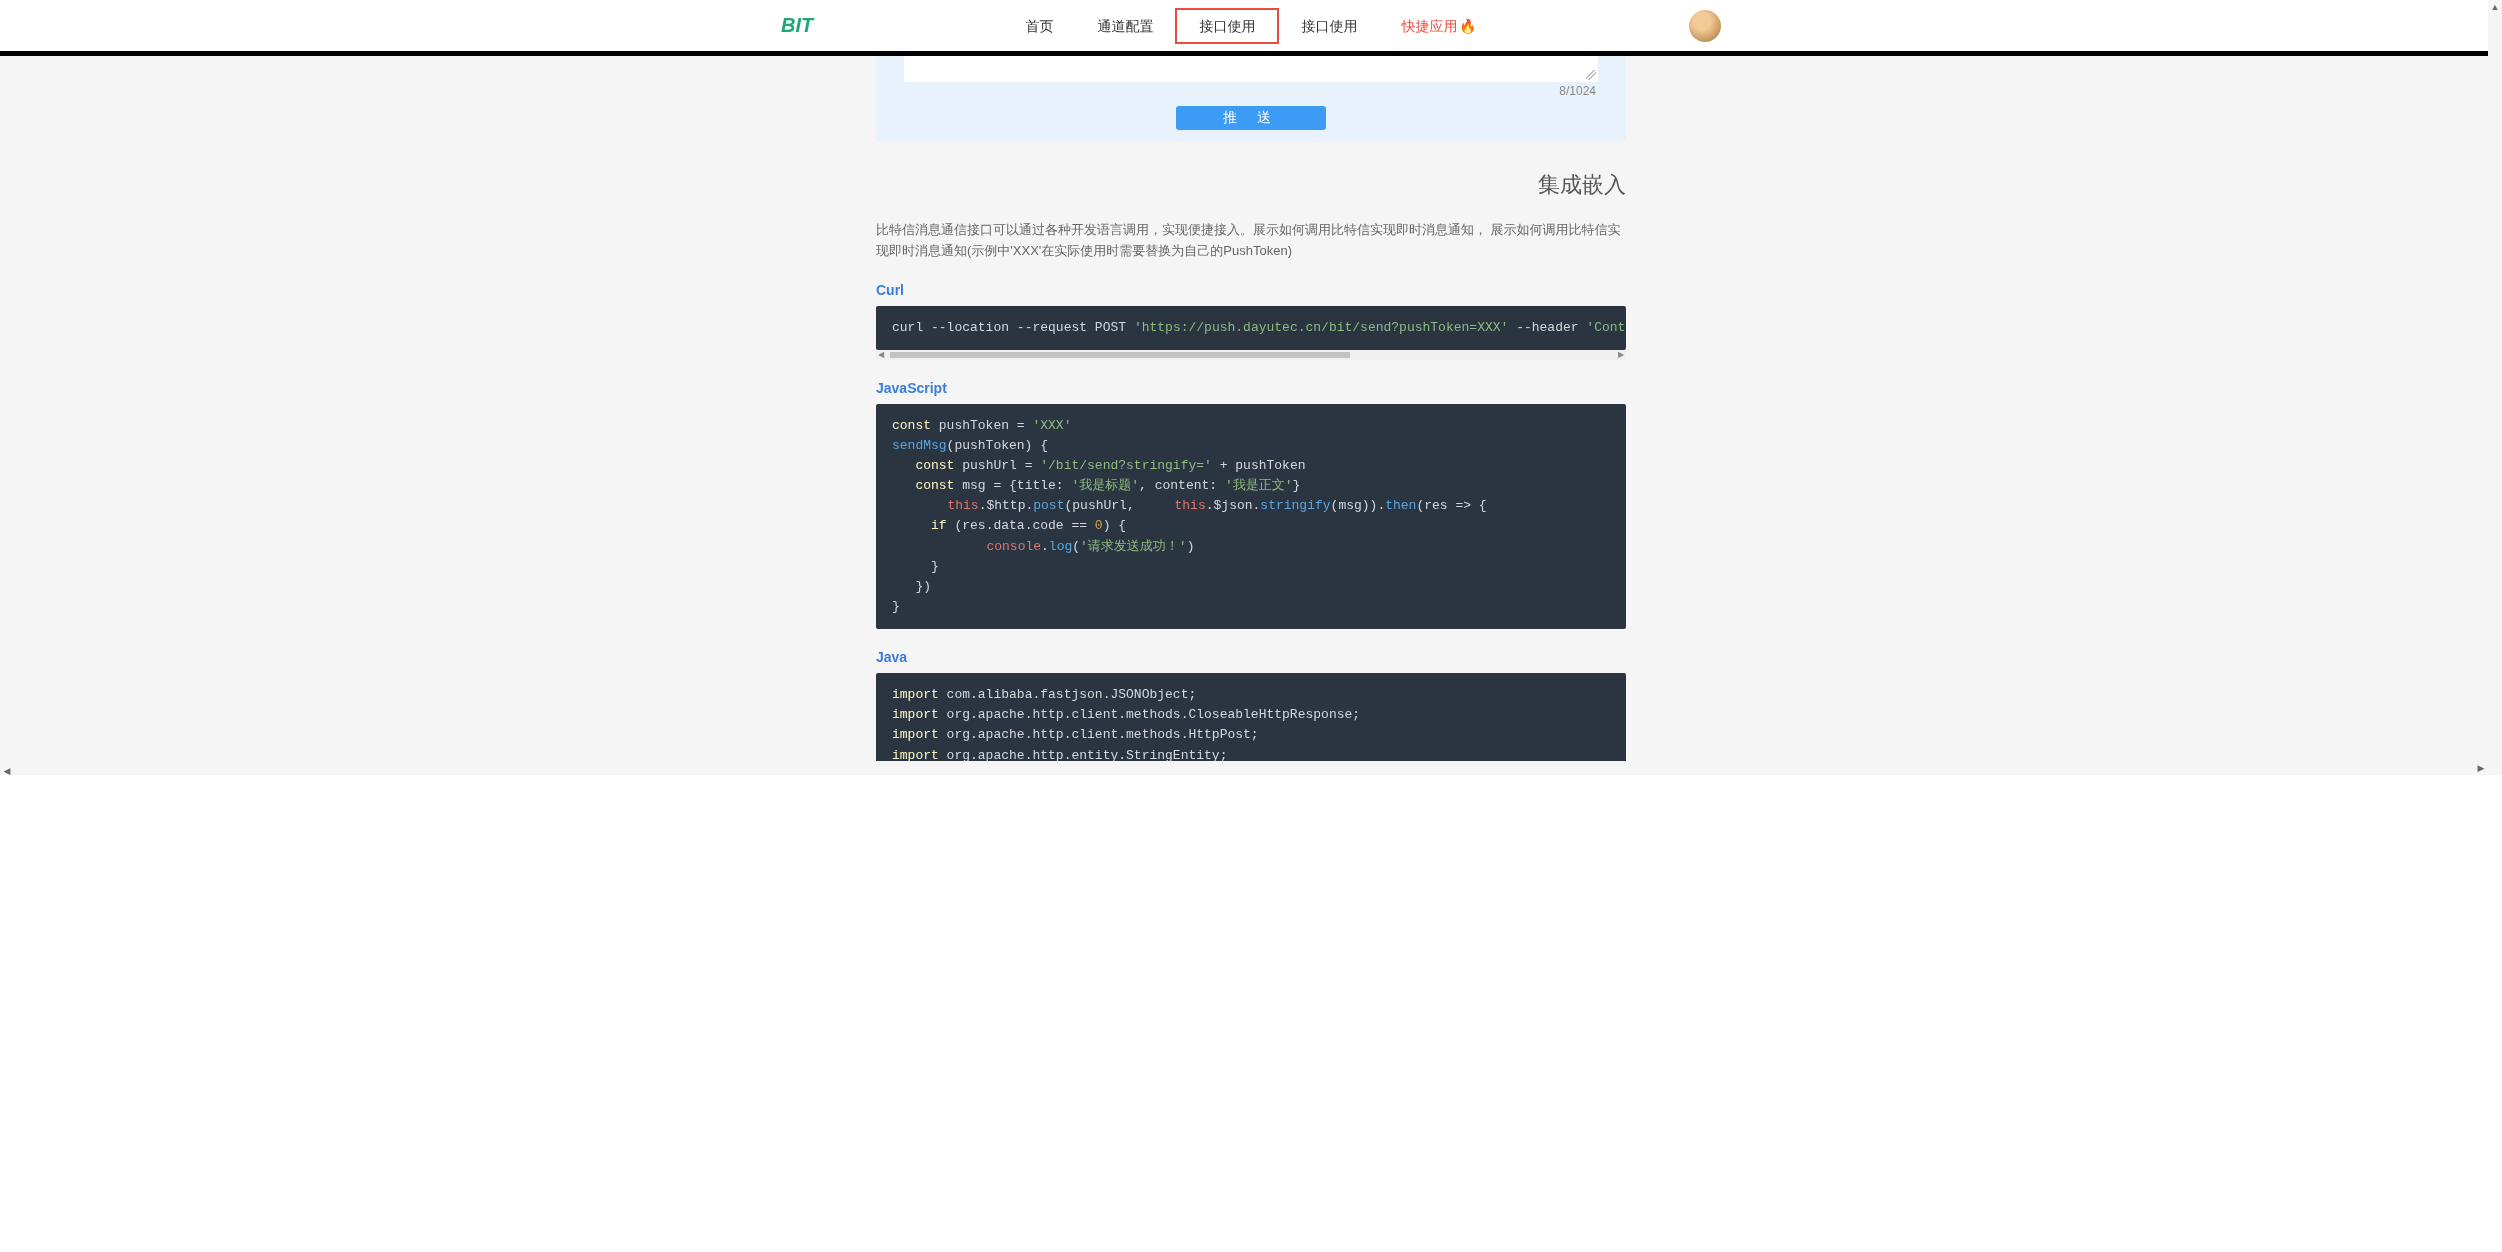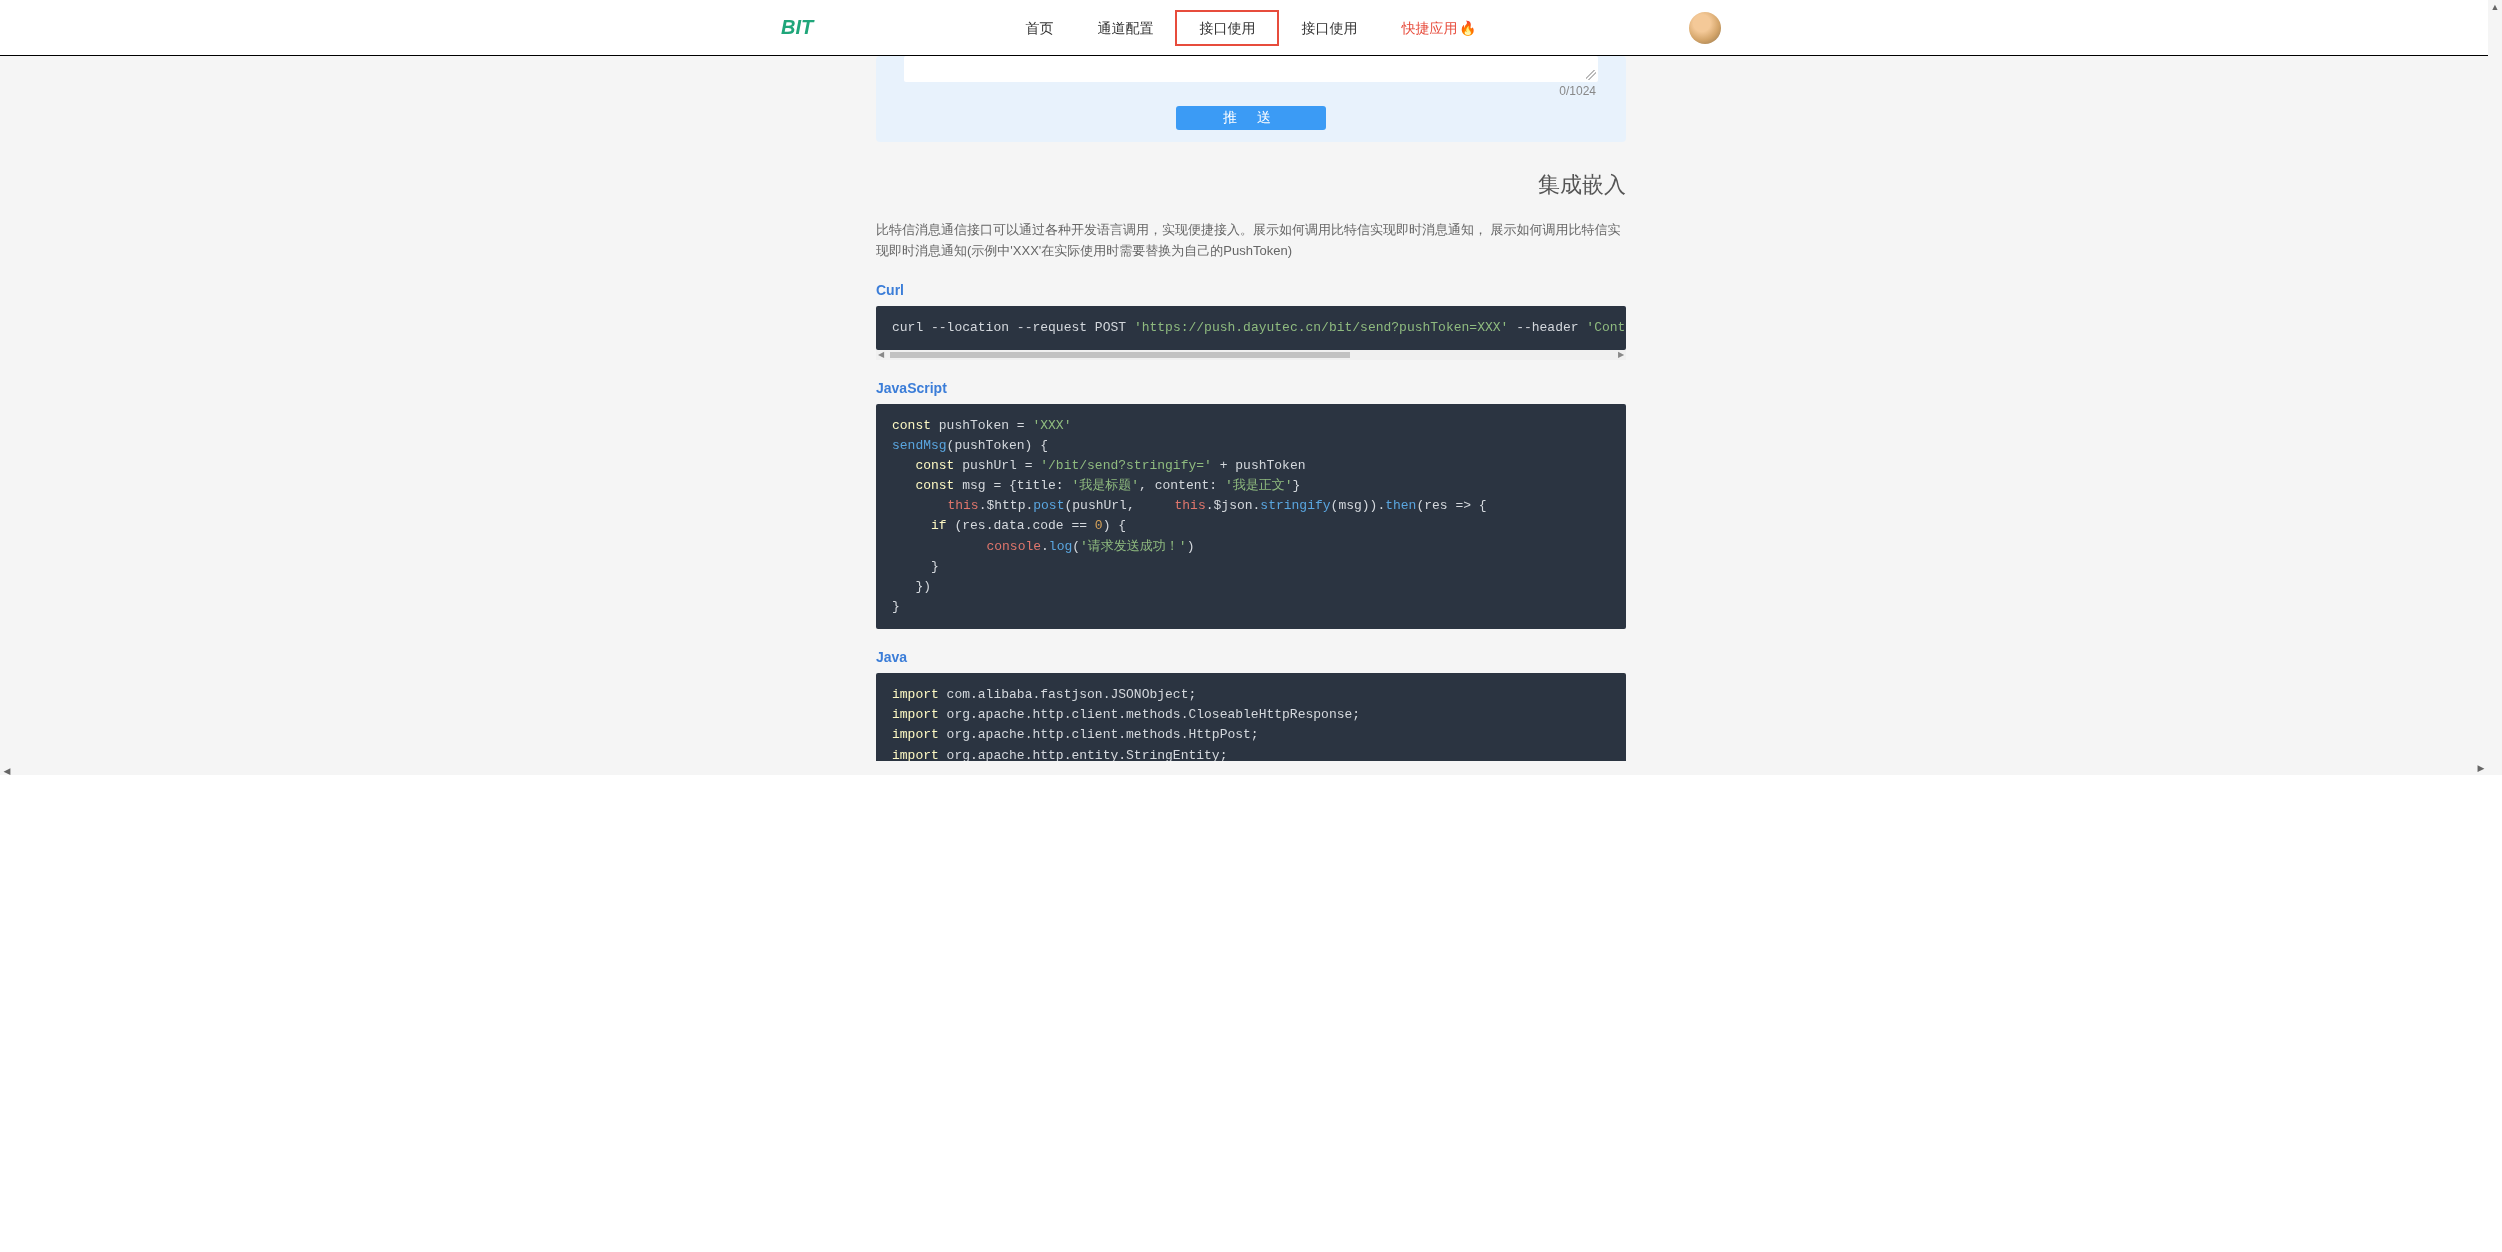--- a/index.html
+++ b/index.html
@@ -1,19 +1,19 @@
 <!DOCTYPE html>
 <html><head>
 <meta charset="utf-8">
 <style>
 * { box-sizing: border-box; margin: 0; padding: 0; }
 body { font-family: "Microsoft YaHei", Arial, sans-serif; background: #fff; font-size: 14px; color: #333; }
 .page-wrapper { width: 100%; height: 775px; overflow: hidden; position: relative; }
 .header {
-  height: 56px; border-bottom: 1px solid #000000;
+  height: 56px; border-bottom: 5px solid #000000;
   display: flex; align-items: center; justify-content: center;
   position: relative; background: #fff;
 }
 .header-inner {
   width: 940px; display: flex; align-items: center; justify-content: space-between;
 }
 .logo { font-style: italic; font-weight: bold; font-size: 20px; color: #1fa67a; }
 .nav { display: flex; gap: 0; text-align: right; }
 .nav-item {
   padding: 0 22px; height: 56px; line-height: 56px; cursor: pointer;
@@ -128,21 +128,21 @@
     </div>
   </div>
 
   <div class="content-area">
     <div class="content-inner">
 
       <div class="push-panel">
         <div class="textarea-wrap">
           <div class="resize-handle"></div>
         </div>
-        <div class="char-count">0/1024</div>
+        <div class="char-count">8/1024</div>
         <button class="push-btn">推 送</button>
       </div>
 
       <h2 class="section-title">集成嵌入</h2>
       <p class="section-desc">比特信消息通信接口可以通过各种开发语言调用，实现便捷接入。展示如何调用比特信实现即时消息通知， 展示如何调用比特信实现即时消息通知(示例中'XXX'在实际使用时需要替换为自己的PushToken)</p>
 
       <div class="code-label">Curl</div>
       <div class="code-scroll-wrap">
         <div class="code-block" id="code-curl"><span class="tok-prop">curl </span><span class="tok-prop">--location </span><span class="tok-prop">--request </span><span class="tok-prop">POST </span><span class="tok-str">'https://push.dayutec.cn/bit/send?pushToken=XXX'</span><span class="tok-prop"> --header </span><span class="tok-str">'Content-Type: application/j</span></div>
         <div class="h-scrollbar">

